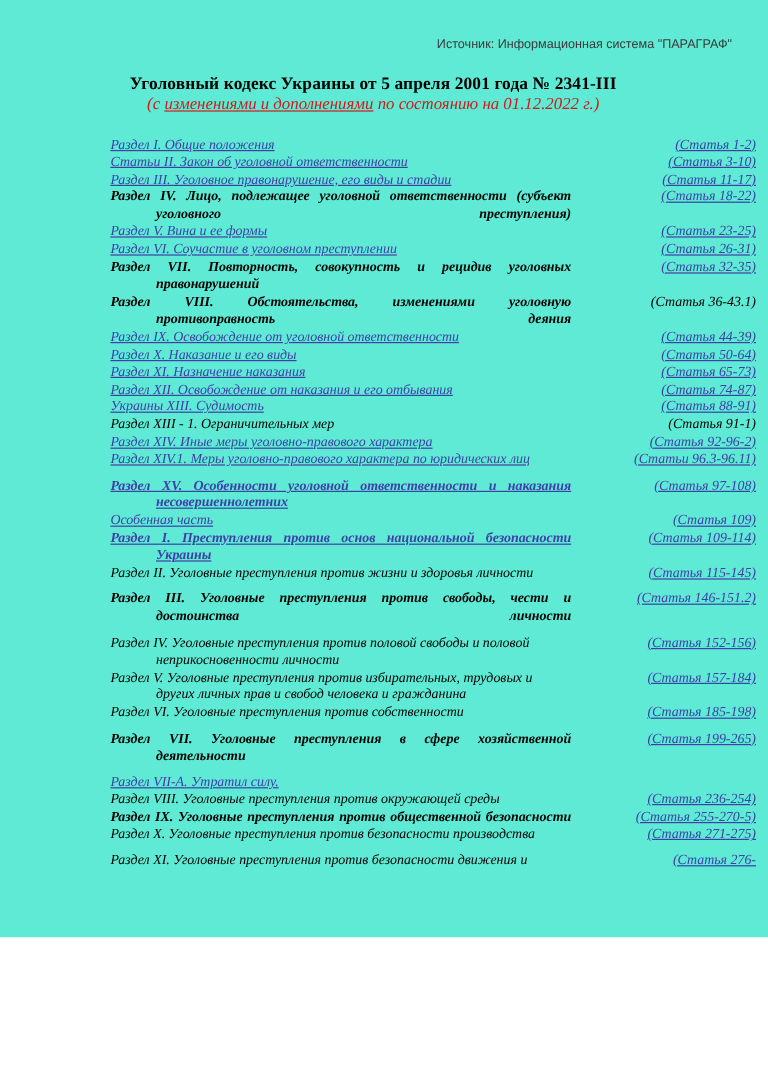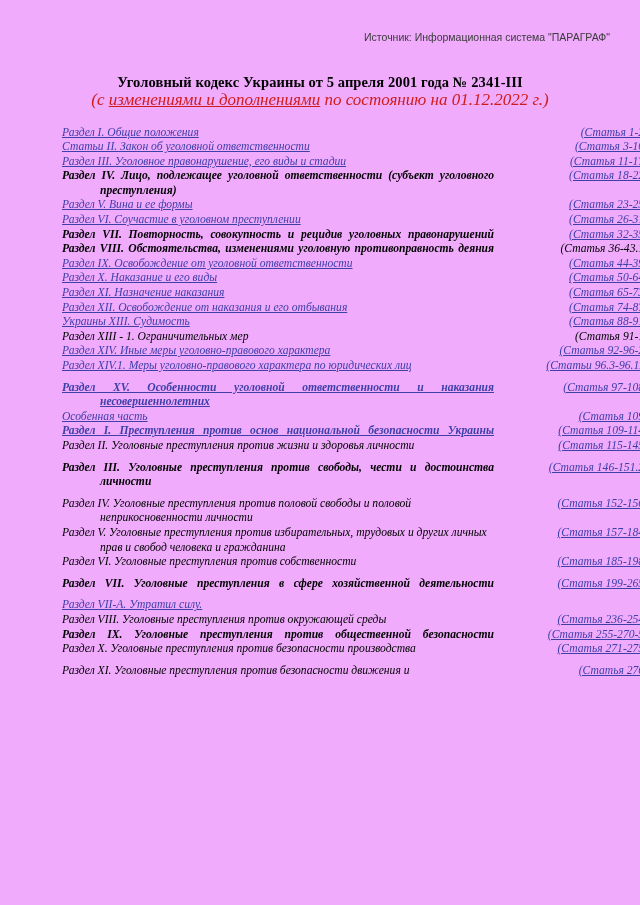--- a/index.html
+++ b/index.html
@@ -9,25 +9,25 @@
   }
   body {
     width: 640px;
     height: 905px;
     font-family: "Liberation Serif", "DejaVu Serif", serif;
     color: #000000;
     overflow: hidden;
   }
   .page {
     width: 640px;
-    height: 905px;
+    height: 781px;
     position: relative;
-    background: #f0abfc;
+    background: #5eead4;
     box-sizing: border-box;
-    padding: 30px 30px 0 30px;
+    padding: 30px 30px 0 12px;
   }
 
   
   .doc-header {
     font-family: "Liberation Sans", "DejaVu Sans", sans-serif;
     font-size: 10.5px;
     line-height: 14.5px;
     color: #3b3b3b;
     text-align: right;
     margin: 0 0 0 0;
@@ -42,27 +42,27 @@
     margin-left: 75px;
   }
   .hdr-status { text-align: right; }
 
   
   .doc-title {
     text-align: center;
     font-weight: bold;
     font-size: 14.5px;
     line-height: 18px;
-    margin: 28px 0 1px 0;
+    margin: 16px 0 1px 0;
     color: #000;
     letter-spacing: 0.1px;
   }
   .doc-subtitle {
     text-align: center;
-    font-size: 17px;
+    font-size: 14px;
     line-height: 15px;
     font-style: italic;
     color: #d01b1b;
     margin: 0 0 0 0;
   }
   .doc-subtitle .ul { text-decoration: underline; }
 
   
   .toc {
     margin-top: 19px;
@@ -95,21 +95,21 @@
     color: #3f3fa8;
     text-decoration: underline;
   }
   .blk { color: #000; text-decoration: none; }
   .numlnk {
     color: #3f3fa8;
     text-decoration: underline;
   }
   .numblk { color: #000; text-decoration: none; }
   .spacer-row td { height: 7px; line-height: 7px; font-size: 1px; }
-  .wrapind { display: block; padding-left: 38px; text-indent: -38px; }
+  .wrapind { display: block; padding-left: 38px; text-indent: -38px; margin-left: 48px; }
 </style>
 </head>
 <body>
 
 <div class="page">
 
   <div class="doc-header">
     <div class="hdr-line hdr-source">Источник: Информационная система "ПАРАГРАФ"</div>
   </div>
 

